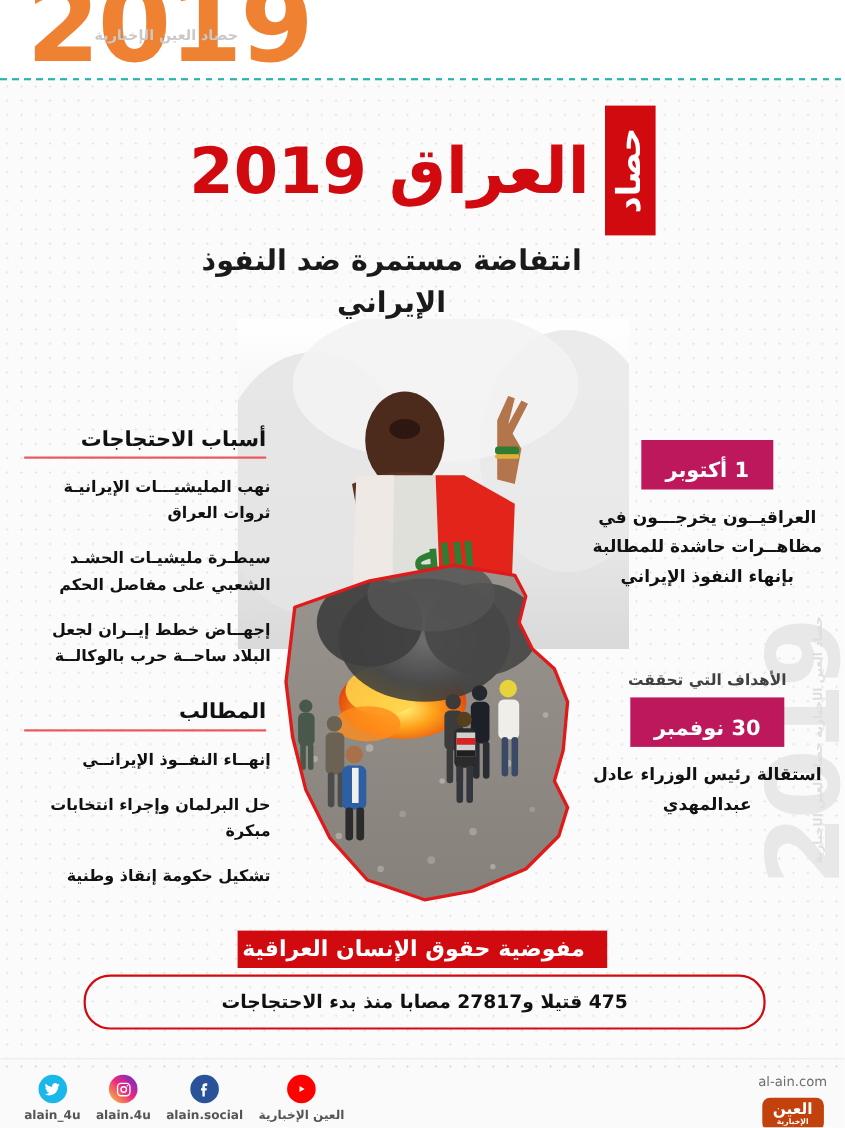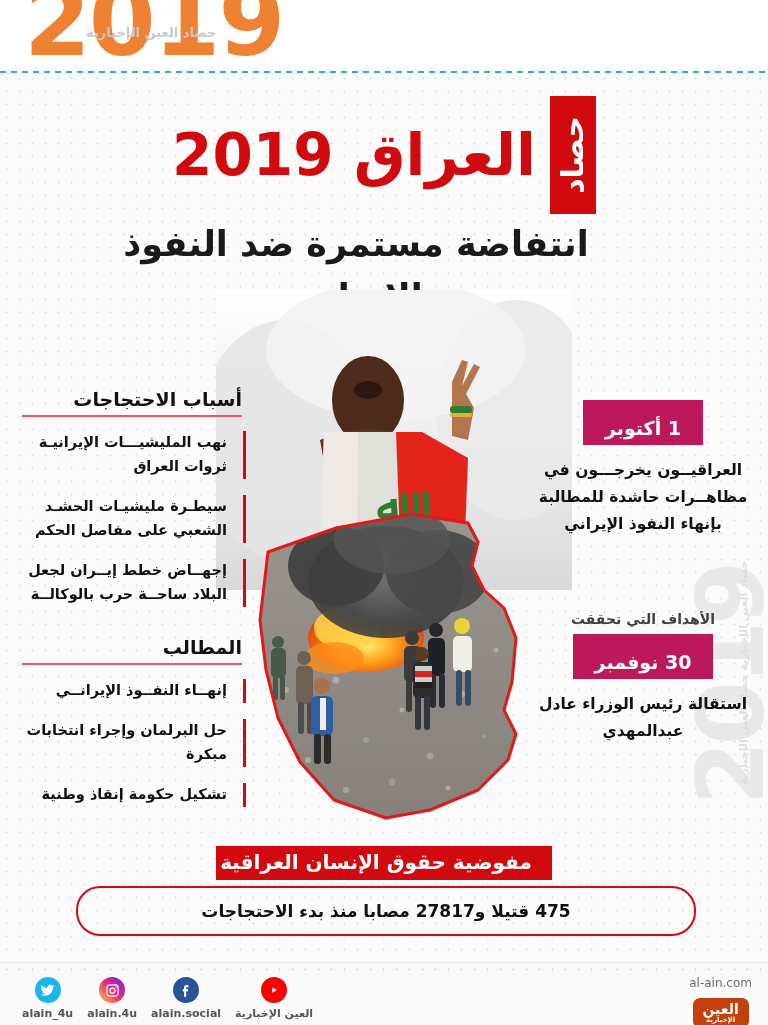--- a/index.html
+++ b/index.html
@@ -93,21 +93,21 @@
     font-size:30px;font-weight:bold;letter-spacing:0;
     line-height:1;
   }
   .main-title{
     color:#d10a10;font-size:58px;font-weight:bold;
     line-height:1.05;white-space:nowrap;
     direction:rtl;
   }
   .subtitle{
     margin-top:4px;
-    color:#1a1a1a;font-size:35px;font-weight:bold;
+    color:#1a1a1a;font-size:26px;font-weight:bold;
     line-height:1.5;
     direction:rtl;
     padding-right:56px;
   }
   .subtitle .l2{display:block;text-align:center;padding-right:40px;margin-left:40px;}
 
   
   .photo{
     position:absolute;left:216px;top:290px;width:356px;height:570px;
     overflow:hidden;
@@ -121,22 +121,22 @@
   }
   .col-left.two{top:636px;}
   .sec-head{
     font-size:19px;font-weight:bold;color:#111;
     text-align:right;
     padding-bottom:5px;
     margin:0 4px 14px 4px;
     border-bottom:2px solid #e8585c;
   }
   .item{
-    display:flex;flex-direction:row;align-items:stretch;
-    gap:16px;margin-bottom:16px;justify-content:flex-start;
+    display:flex;flex-direction:column;align-items:stretch;
+    gap:1px;margin-bottom:16px;justify-content:flex-start;
   }
   .item .bar{
     width:3px;background:#d10a10;flex:none;align-self:stretch;
   }
   .item .txt{
     font-size:14.5px;font-weight:bold;color:#111;
     line-height:1.65;text-align:right;flex:1;
   }
 
   

